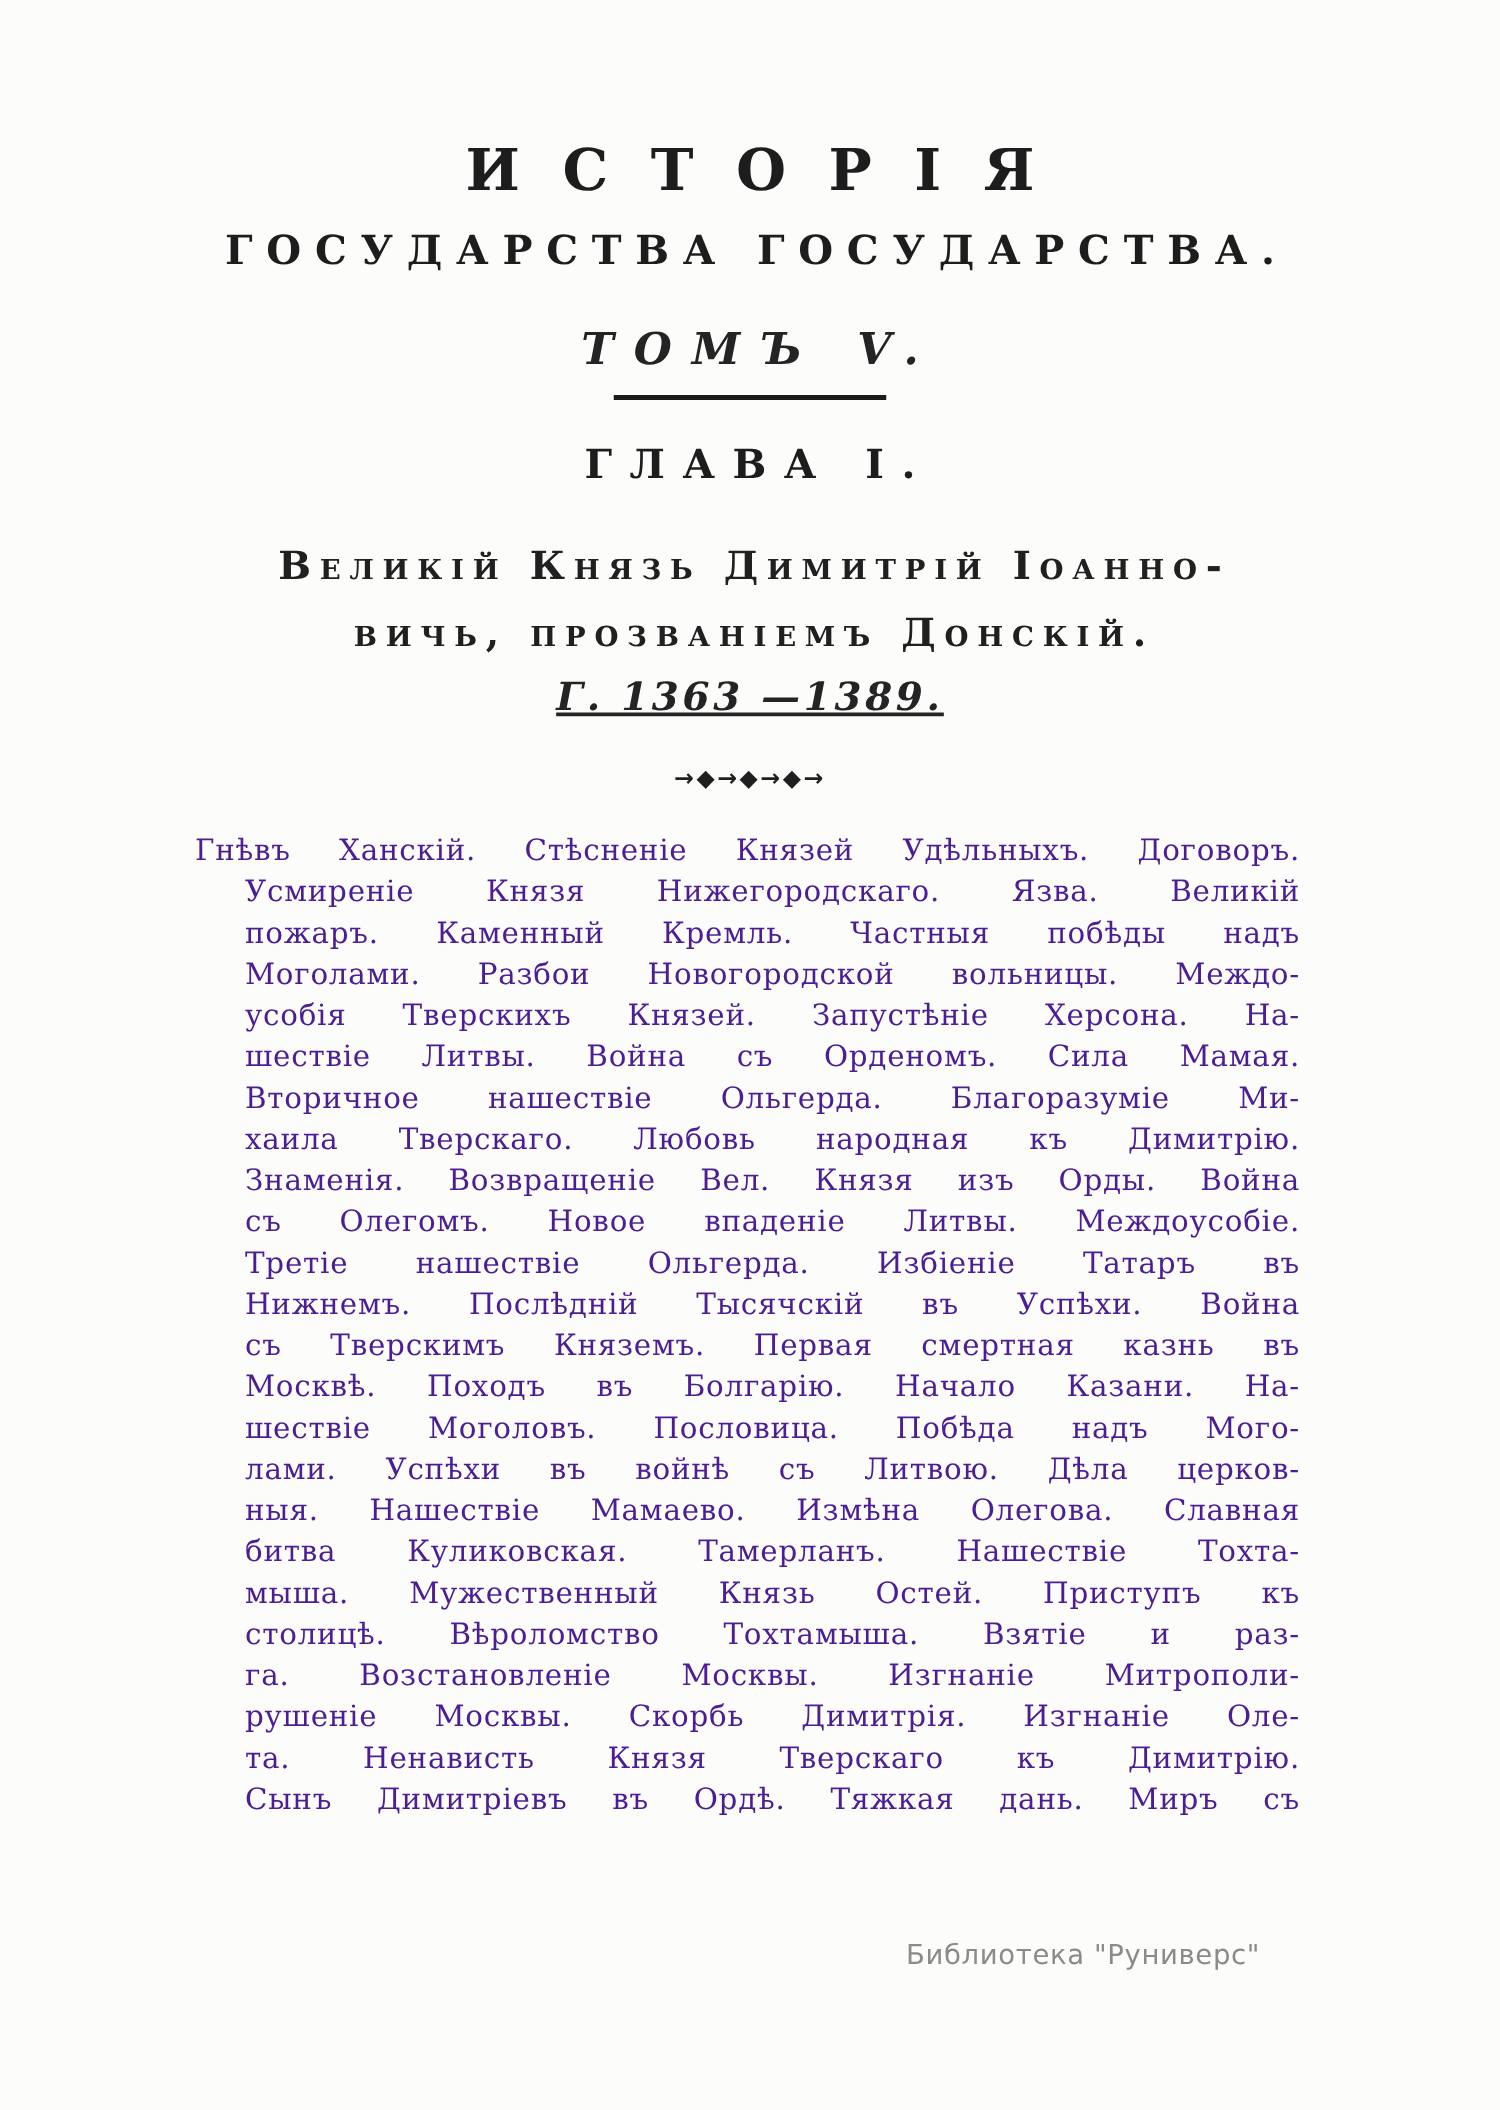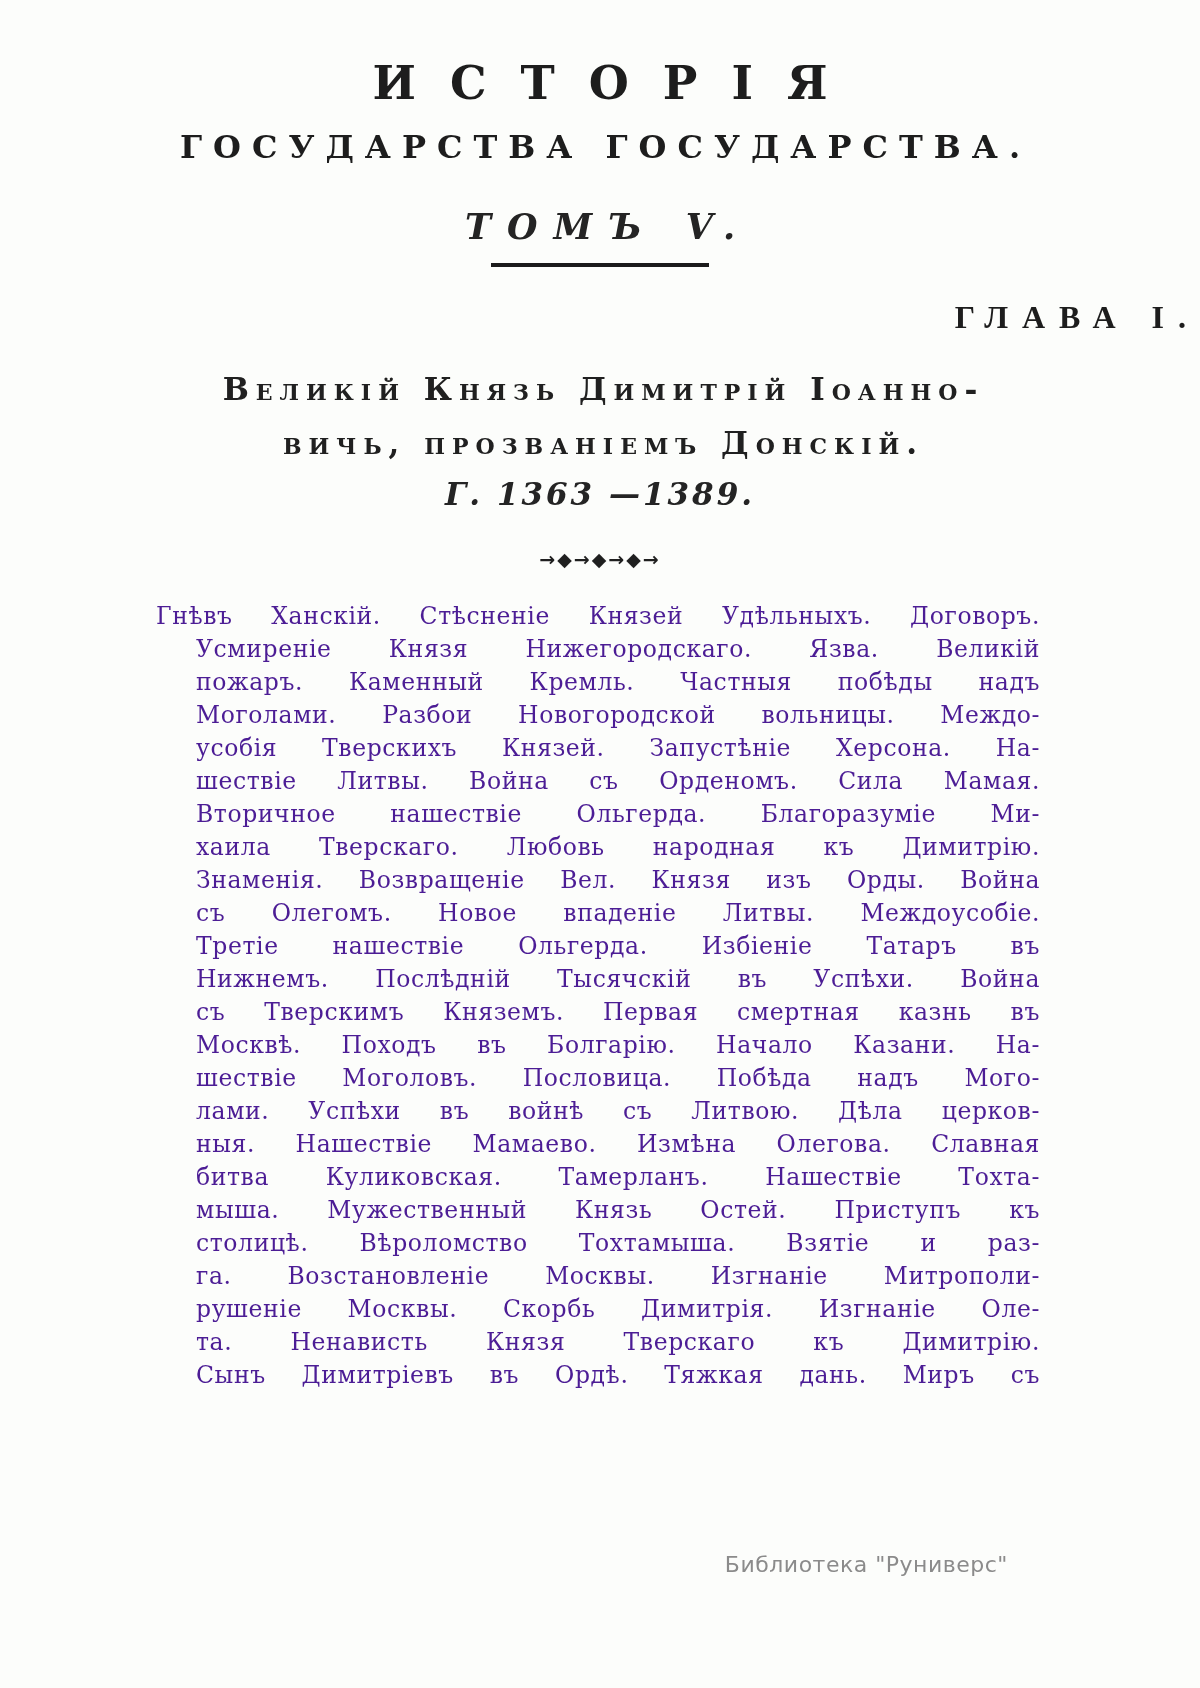--- a/index.html
+++ b/index.html
@@ -10,21 +10,21 @@
   .page {
     position: relative;
     width: 1200px;
     height: 1688px;
     margin: 0 auto;
     background: #fcfdfb;
     color: #222;
     font-family: "DejaVu Serif", serif;
     overflow: hidden;
     box-sizing: border-box;
-    padding-top: 56px;
+    padding-top: 109px;
   }
 
   
   .book-title {
     margin: 0 0 18px 0;
     text-align: center;
     font-size: 46px;
     font-weight: bold;
     letter-spacing: 34px;
     padding-left: 34px; 
@@ -49,47 +49,47 @@
     color: #242424;
     margin-bottom: 16px;
   }
   .rule {
     width: 218px;
     height: 4px;
     background: #1b1b1b;
     margin: 0 auto 32px auto;
   }
   .chapter {
-    text-align: right;
+    text-align: center;
     font-size: 32px;
     font-weight: bold;
     letter-spacing: 14px;
     padding-left: 14px;
     color: #1d1d1d;
-    margin-bottom: 26px;
-    font-family: Liberation Serif, serif;
+    margin-bottom: 36px;
   }
   .ch-title {
     text-align: center;
     font-size: 31px;
     font-weight: bold;
     font-variant-caps: small-caps;
     letter-spacing: 7px;
     padding-left: 7px;
     line-height: 54px;
     color: #202020;
   }
   .years {
     text-align: center;
     font-size: 31px;
     font-weight: bold;
     font-style: italic;
     letter-spacing: 3px;
     color: #242424;
     margin-top: 6px;
+    text-decoration: underline;
   }
   .ornament {
     text-align: center;
     font-family: "DejaVu Sans", sans-serif;
     font-size: 19px;
     font-weight: bold;
     letter-spacing: 2px;
     color: #1f1f1f;
     margin-top: 36px;
     margin-bottom: 30px;

